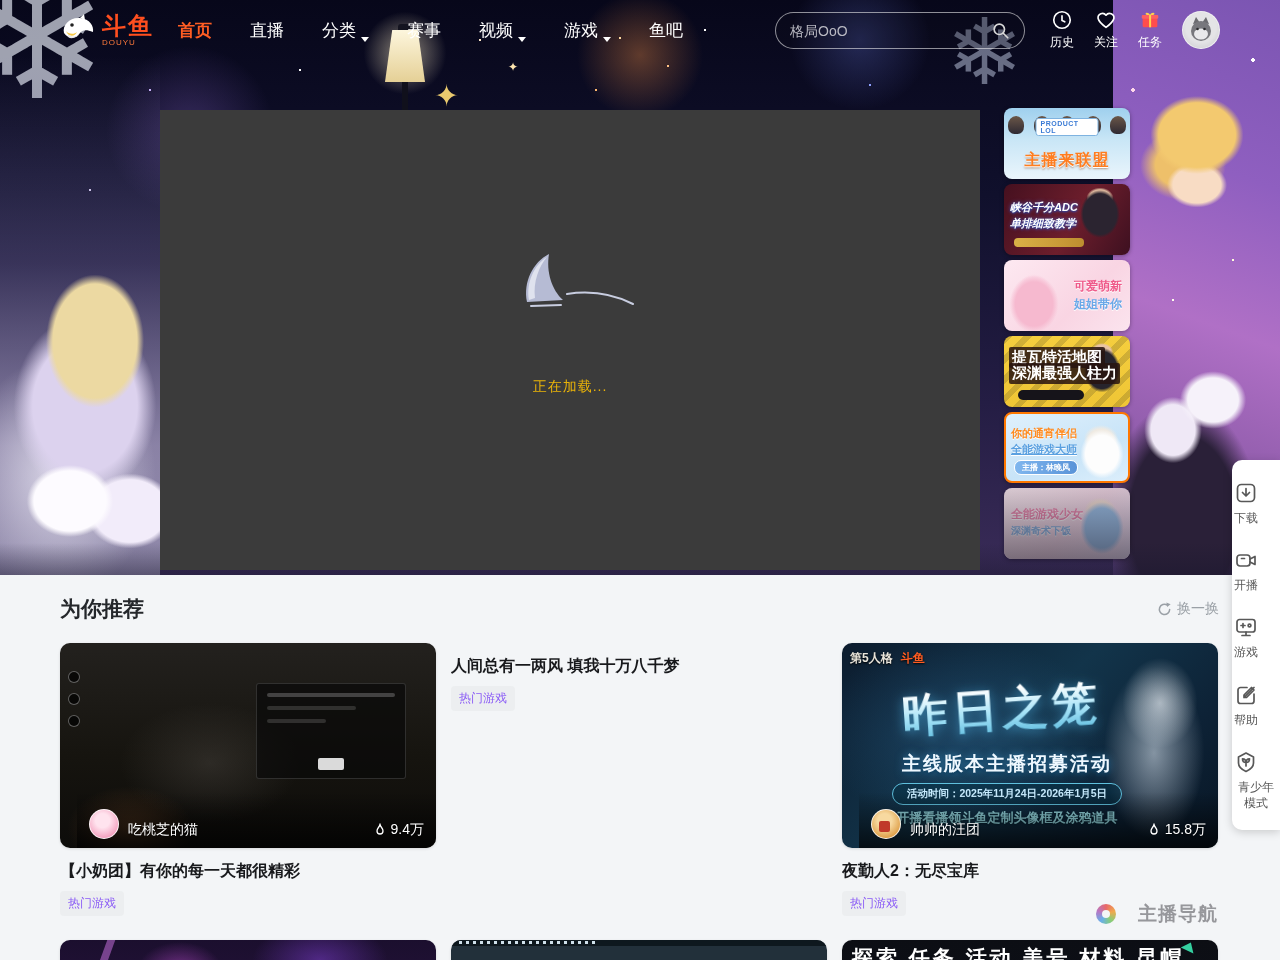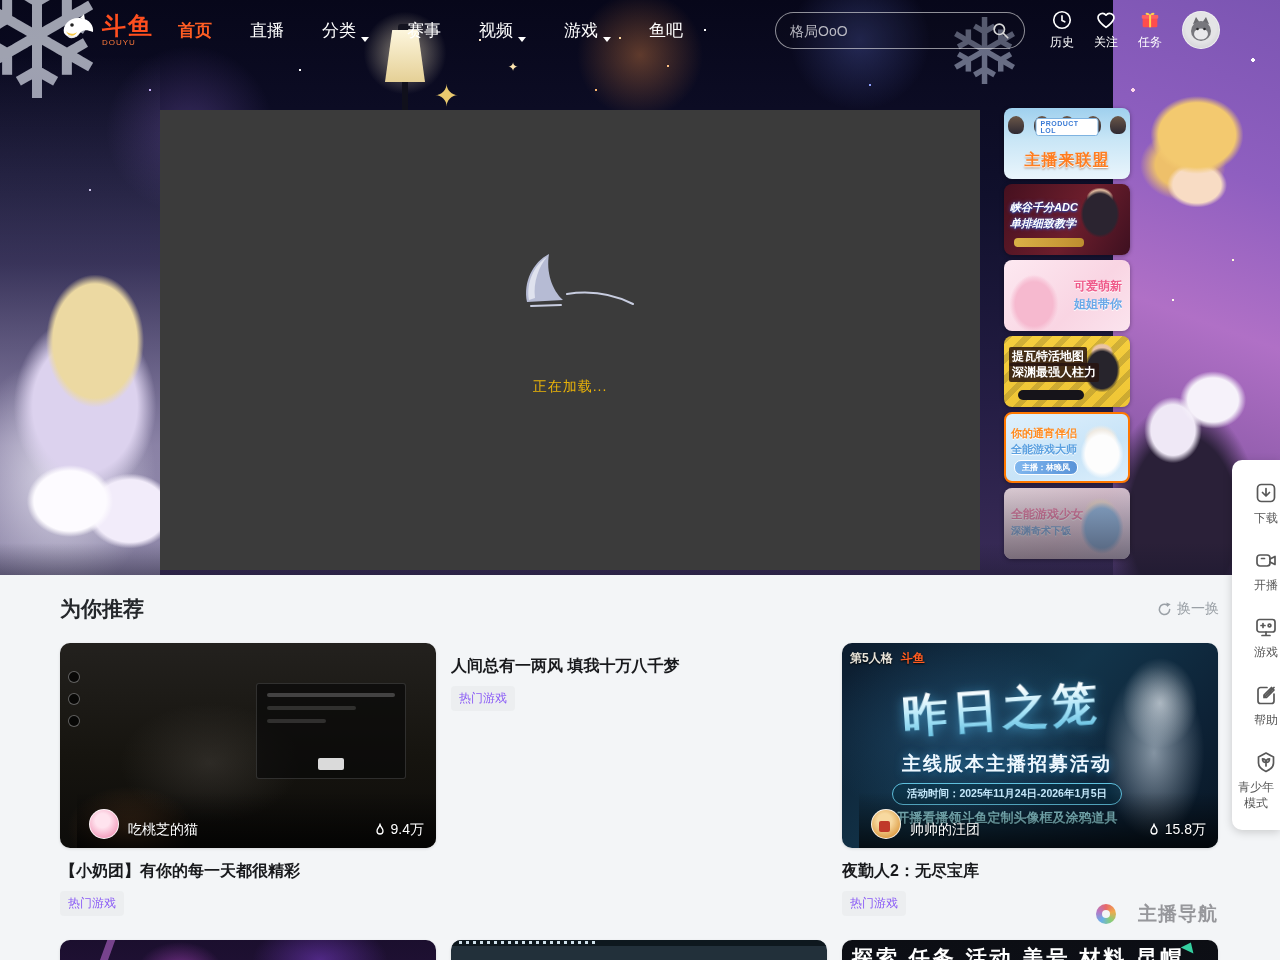--- a/index.html
+++ b/index.html
@@ -147,46 +147,46 @@
       radial-gradient(ellipse 20px 16px at 30px 26px,#fbd9e6 55%,transparent 75%),
       linear-gradient(135deg,#fde9f1 0%,#f9d5e3 60%,#fbe4ee 100%); }
   .sb3 .l1,.sb3 .l2 { position:absolute; right:8px; font-size:12px; font-weight:900; }
   .sb3 .l1 { top:18px; color:#ef5a8a; text-shadow:0 1px 0 #fff; }
   .sb3 .l2 { top:36px; color:#6aa8e8; text-shadow:0 1px 0 #fff; }
   .sb4 { background:
       radial-gradient(ellipse 26px 32px at 98px 34px,#27242c 58%,transparent 70%),
       radial-gradient(ellipse 15px 12px at 98px 16px,#e9c3a4 60%,transparent 75%),
       repeating-linear-gradient(135deg, rgba(20,20,20,.16) 0 6px, transparent 6px 14px),
       linear-gradient(180deg,#f5ce3e 0%,#efc535 100%); }
-  .sb4 .l1,.sb4 .l2 { position:absolute; left:5px; font-size:12px; font-weight:900; color:#fff;
+  .sb4 .l1,.sb4 .l2 { position:absolute; left:5px; font-size:15px; font-weight:900; color:#fff;
     background:rgba(40,20,16,.85); padding:1px 3px; border-radius:2px; }
   .sb4 .l1 { top:11px; } .sb4 .l2 { top:27px; }
   .sb4 .tagbar { position:absolute; left:14px; bottom:7px; width:66px; height:10px; border-radius:5px;
     background:#16141a; }
   .sb5 { background:
       radial-gradient(ellipse 30px 34px at 96px 40px,#fdfdfd 55%,transparent 72%),
       radial-gradient(ellipse 22px 18px at 95px 25px,#efeae2 55%,transparent 78%),
       linear-gradient(160deg,#dff0fc 0%,#c8e4f8 60%,#dceefb 100%); }
   .sb5 .l1 { position:absolute; left:5px; top:12px; font-size:11px; font-weight:900; color:#ff8a1e; text-shadow:0 1px 0 #fff; }
-  .sb5 .l2 { position:absolute; left:5px; top:28px; font-size:11px; font-weight:900; color:#5aa0e0; text-shadow:0 1px 0 #fff; }
+  .sb5 .l2 { position:absolute; left:5px; top:28px; font-size:11px; font-weight:900; color:#5aa0e0; text-shadow:0 1px 0 #fff;text-decoration:underline; }
   .sb5 .tag { position:absolute; left:8px; bottom:6px; font-size:8px; color:#fff; font-weight:700;
     background:linear-gradient(90deg,#7fb6ee,#5a93d8); border:1px solid #fff; border-radius:7px; padding:1px 7px; }
   .sb6 { background:
       radial-gradient(ellipse 30px 36px at 98px 40px,#9fc4ea 55%,transparent 72%),
       radial-gradient(ellipse 20px 16px at 96px 22px,#f5e2d8 55%,transparent 78%),
       linear-gradient(135deg,#fbeaf1 0%,#f3d9e6 55%,#e8ddf0 100%); }
   .sb6 .l1 { position:absolute; left:7px; top:18px; font-size:12px; font-weight:900; color:#f08ab0; text-shadow:0 1px 0 #fff; }
   .sb6 .l2 { position:absolute; left:7px; top:36px; font-size:10px; font-weight:800; color:#8fb8e6; text-shadow:0 1px 0 #fff; }
   .sb6 .shade { position:absolute; inset:0; background:linear-gradient(180deg,rgba(20,16,30,.15),rgba(20,16,30,.55)); }
 
   
   .toolbar { position:absolute; right:0; top:460px; width:48px; z-index:40;
     background:#fff; border-radius:10px 0 0 10px; box-shadow:0 2px 10px rgba(0,0,0,.18);
     padding:10px 0 8px; display:flex; flex-direction:column; }
-  .tb-item { display:flex; flex-direction:column; align-items:flex-end; gap:5px;
+  .tb-item { display:flex; flex-direction:column; align-items:flex-start; gap:5px;
     padding:11px 2px; cursor:pointer; }
   .tb-item .lbl { font-size:12px; color:#585858; text-align:center; line-height:1.35; }
 
   
   .content { position:absolute; left:0; top:575px; width:1280px; height:385px; background:#f3f5f7; }
   .sec-head { position:absolute; left:60px; top:20px; width:1159px; display:flex; align-items:center; }
   .sec-title { font-size:21px; font-weight:800; color:#24272b; }
   .refresh { margin-left:auto; display:flex; align-items:center; gap:5px; color:#9aa0a6;
     font-size:14px; cursor:pointer; }
   .cards { position:absolute; left:60px; top:68px; width:1159px; display:flex; gap:15px; }

